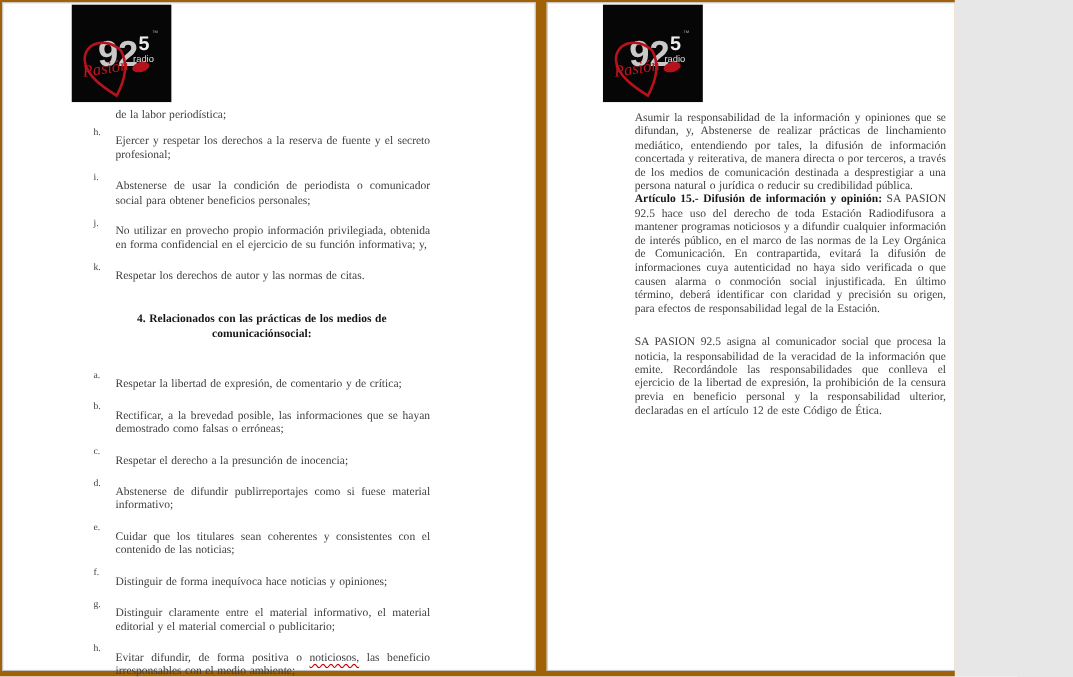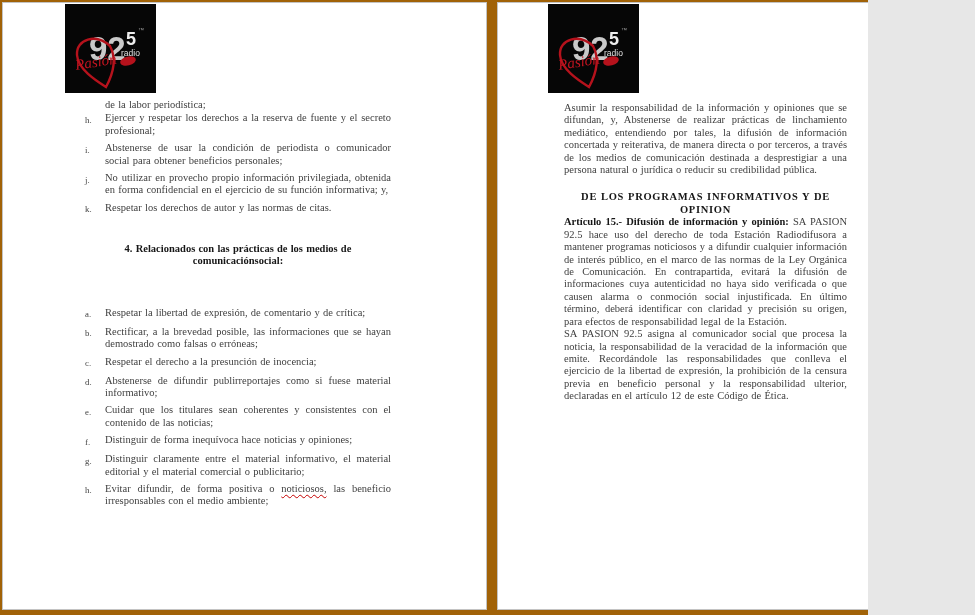--- a/index.html
+++ b/index.html
@@ -18,48 +18,48 @@
 
   .logo { position:absolute; width:91px; height:89px; }
   .page.left  .logo { left:62px; top:1px; }
   .page.right .logo { left:50px; top:1px; }
 
   .content {
     position:absolute; color:#3e3e3e;
     font-size:10.5px; line-height:12.4px; word-spacing:0.6px;font-family:Liberation Serif, serif;
   }
   .page.left  .content { left:82px; top:96px;  width:306px; }
-  .page.right .content { left:66px; top:99px;  width:283px; }
+  .page.right .content { left:79px; top:99px;  width:283px; }
 
   .intro-line { padding-left:20px; margin-bottom:1px; }
 
   .list-item { display:flex; margin-bottom:5px; }
   .list-item .marker {
     flex:0 0 20px; font-size:8.8px; padding-top:1.5px; color:#3e3e3e;
   }
-  .list-item .item-text { flex:1; text-align:justify; }
+  .list-item .item-text { flex:1; text-align:justify;margin-top:11px; }
 
   .heading-4 {
     font-weight:bold; color:#161616; text-align:center;
-    margin:27px auto 39px auto; width:292px; line-height:12.6px;
+    margin:27px auto 23px auto; width:292px; line-height:12.6px;
   }
 
   .para { text-align:justify; }
 
   .chapter-title {
     font-weight:bold; color:#161616; text-align:center;
     letter-spacing:0.6px; margin-top:23px;
   }
   .chapter-subtitle {
     font-weight:bold; color:#161616; text-align:center;
     letter-spacing:0.7px; margin-top:14px; line-height:13px;
   }
   .article-para { text-align:justify; }
   .article-label { font-weight:bold; color:#161616; }
-  .para-3 { text-align:justify; }
+  .para-3 { margin-top:18px; text-align:justify; }
 
   .misspell {
     text-decoration:underline wavy #c40000;
     text-decoration-thickness:1px;
     text-underline-offset:2px;
   }
 </style>
 </head>
 <body>
 
@@ -145,21 +145,20 @@
       <text x="56" y="52" font-size="8.5" fill="#e0e0e0" font-family="Liberation Sans, sans-serif">radio</text>
       <path d="M45 42 C31 29 11 35 12 51 C13 65 30 76 41 83 C48 70 52 55 45 42" stroke="#b5121c" stroke-width="2.4" fill="none" stroke-linecap="round"></path>
       <ellipse cx="63" cy="57" rx="8" ry="4.5" fill="#b5121c" transform="rotate(-14 63 57)"></ellipse>
       <text x="11" y="66" font-size="15" font-style="italic" fill="#c41420" font-family="Liberation Serif, serif" transform="rotate(-9 11 66)">Pasión</text>
     </svg>
 
     <div class="content">
       <div class="para">Asumir la responsabilidad de la información y opiniones que se difundan, y, Abstenerse de realizar prácticas de linchamiento mediático, entendiendo por tales, la difusión de información concertada y reiterativa, de manera directa o por terceros, a través de los medios de comunicación destinada a desprestigiar a una persona natural o jurídica o reducir su credibilidad pública.</div>
 
 
-      <div class="chapter-subtitle"><span>DE LOS PROGRAMAS INFORMATIVOS Y DE</span><br><span>OPINION</span></div>
 
       <div class="article-para"><span class="article-label">Artículo 15.- Difusión de información y opinión:</span><span> SA PASION 92.5 hace uso del derecho de toda Estación Radiodifusora a mantener programas noticiosos y a difundir cualquier información de interés público, en el marco de las normas de la Ley Orgánica de Comunicación. En contrapartida, evitará la difusión de informaciones cuya autenticidad no haya sido verificada o que causen alarma o conmoción social injustificada. En último término, deberá identificar con claridad y precisión su origen, para efectos de responsabilidad legal de la Estación.</span></div>
 
       <div class="para-3">SA PASION 92.5 asigna al comunicador social que procesa la noticia, la responsabilidad de la veracidad de la información que emite. Recordándole las responsabilidades que conlleva el ejercicio de la libertad de expresión, la prohibición de la censura previa en beneficio personal y la responsabilidad ulterior, declaradas en el artículo 12 de este Código de Ética.</div>
     </div>
   </div>
 
 </div>
 
 </body></html>

